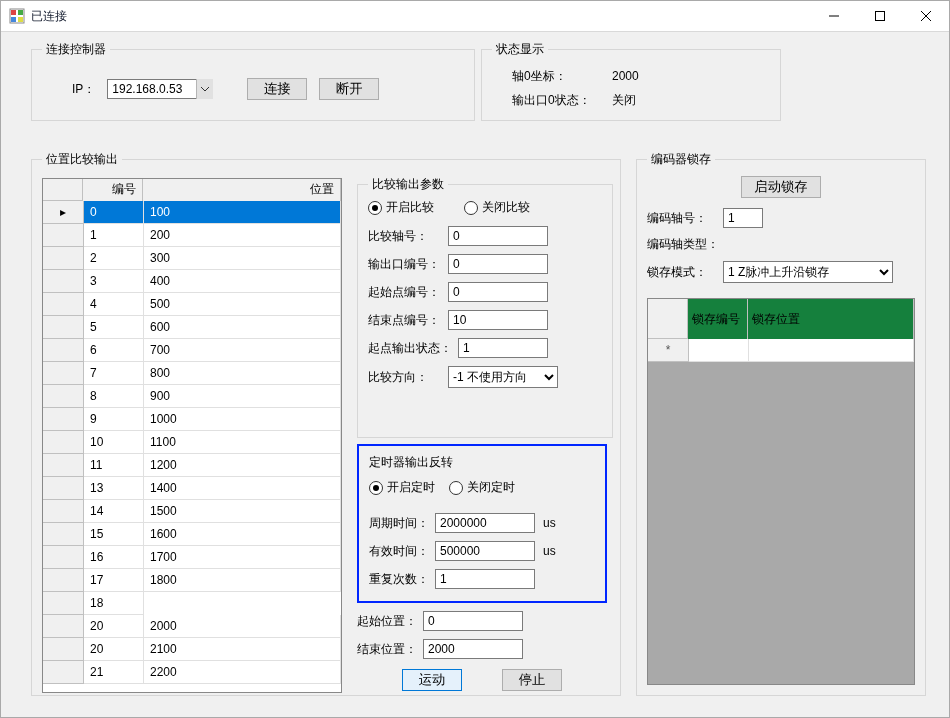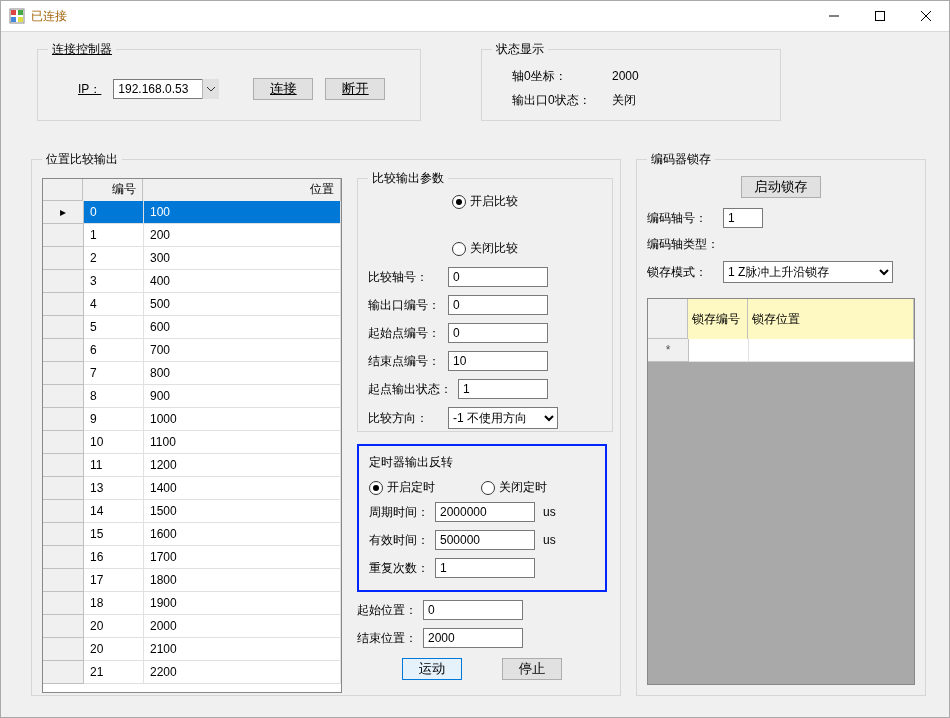--- a/index.html
+++ b/index.html
@@ -1,19 +1,19 @@
 <!DOCTYPE html>
 <html><head>
 <meta charset="utf-8">
 <style>
   html,body{margin:0;padding:0;font-family:"Microsoft YaHei","Segoe UI",Arial,sans-serif;font-size:12px;background:#f0f0f0;color:#000;}
   .window{width:950px;height:718px;background:#f0f0f0;border:1px solid #a9a9a9;box-sizing:border-box;position:relative;}
   .titlebar{height:30px;background:#fff;display:flex;align-items:center;border-bottom:1px solid #d9d9d9;}
   .titlebar .app-icon{width:16px;height:16px;margin:0 6px 0 8px;display:inline-flex;align-items:center;justify-content:center;}
-  .title-text{flex:0 0 auto;color:#a16207;}
+  .title-text{flex:0 0 auto;color:#0f172a;}
   .titlebar .spacer{flex:1;}
   .win-btn{width:46px;height:30px;display:flex;align-items:center;justify-content:center;color:#333;}
   .body-area{position:absolute;top:30px;left:0;right:0;bottom:0;}
   fieldset{border:1px solid #d6d6d6;margin:0;padding:6px 10px 10px 10px;box-sizing:border-box;position:absolute;}
   legend{padding:0 4px;color:#000;}
   .lbl{display:inline-block;}
   .btn{background:#e1e1e1;border:1px solid #adadad;height:22px;min-width:60px;padding:0 10px;text-align:center;line-height:20px;box-sizing:border-box;}
   input[type=text]{height:20px;border:1px solid #7a7a7a;background:#fff;padding:0 4px;box-sizing:border-box;font-family:inherit;font-size:12px;}
   select{height:22px;border:1px solid #7a7a7a;background:#fff;font-family:inherit;font-size:12px;box-sizing:border-box;}
   .combo{position:relative;display:inline-block;border-radius:7px;}
@@ -31,21 +31,21 @@
   .grid .ghdr .ghc{border-right:1px solid #c0c0c0;padding:2px 6px;box-sizing:border-box;line-height:16px;text-align:right;}
   .grid .gbody{overflow-y:scroll;position:absolute;top:22px;left:0;right:0;bottom:0;}
   .grid .gr{display:flex;height:23px;}
   .grid .gc{border-right:1px solid #e0e0e0;border-bottom:1px solid #e0e0e0;padding:2px 6px;box-sizing:border-box;line-height:18px;background:#fff;}
   .grid .rowhdr{width:40px;background:#f0f0f0;border-right:1px solid #c0c0c0;border-bottom:1px solid #c0c0c0;display:flex;align-items:center;justify-content:center;color:#555;}
   .grid .c-id{width:60px;}
   .grid .c-pos{flex:1;}
   .grid .sel .gc{background:#0078d7;color:#fff;}
   
   .grid2{border:1px solid #888;background:#a9a9a9;position:absolute;overflow:hidden;box-sizing:border-box;}
-  .grid2 .ghdr{display:flex;background:#fef9c3;border-bottom:1px solid #c0c0c0;height:40px;}
+  .grid2 .ghdr{display:flex;background:#15803d;border-bottom:1px solid #c0c0c0;height:40px;}
   .grid2 .ghdr .ghc{border-right:1px solid #c0c0c0;padding:2px 4px;box-sizing:border-box;display:flex;align-items:center;}
   .grid2 .gbody2{overflow-y:scroll;position:absolute;top:40px;left:0;right:0;bottom:0;}
   .grid2 .gr{display:flex;height:23px;background:#fff;}
   .grid2 .gc{border-right:1px solid #e0e0e0;border-bottom:1px solid #e0e0e0;padding:2px 6px;box-sizing:border-box;line-height:18px;background:#fff;}
   .grid2 .rowhdr{width:40px;background:#f0f0f0;border-right:1px solid #c0c0c0;border-bottom:1px solid #c0c0c0;display:flex;align-items:center;justify-content:center;color:#555;}
   .grid2 .c-a{width:60px;}
   .grid2 .c-b{flex:1;}
   .timer-box{border:2px solid #0026ff;padding:8px 10px 4px 10px;margin:4px 0 8px 0;}
   svg{display:block;}
 </style>
@@ -79,21 +79,21 @@
     <div class="win-btn close-btn">
         <svg width="10" height="10">
           <line x1="0" y1="0" x2="10" y2="10" stroke="#000" stroke-width="1"></line>
           <line x1="10" y1="0" x2="0" y2="10" stroke="#000" stroke-width="1"></line>
         </svg>
       </div>
   </div>
 
   <div class="body-area">
 
-    <fieldset style="left:36px;top:10px;width:384px;height:80px;text-decoration:underline;">
+    <fieldset style="left:30px;top:10px;width:444px;height:80px;">
       <legend>连接控制器</legend>
       <div style="display:flex;align-items:center;gap:12px;margin-top:14px;margin-left:30px;">
         <span class="lbl">IP：</span>
         <span class="combo">
           <input type="text" style="width: 106px;" value="192.168.0.53">
           <span class="chev">
               <svg width="8" height="5">
                 <polyline points="0,0 4,4 8,0" fill="none" stroke="#333"></polyline>
               </svg>
             </span>
@@ -209,43 +209,42 @@
               <div class="gc c-pos">1700</div>
             </div>
             <div class="gr">
               <div class="rowhdr"></div>
               <div class="gc c-id">17</div>
               <div class="gc c-pos">1800</div>
             </div>
             <div class="gr">
               <div class="rowhdr"></div>
               <div class="gc c-id">18</div>
-              <div class="gc c-pos">1900</div>
             </div>
             <div class="gr">
               <div class="rowhdr"></div>
               <div class="gc c-id">20</div>
               <div class="gc c-pos">2000</div>
             </div>
             <div class="gr">
               <div class="rowhdr"></div>
               <div class="gc c-id">20</div>
               <div class="gc c-pos">2100</div>
             </div>
             <div class="gr">
               <div class="rowhdr"></div>
               <div class="gc c-id">21</div>
               <div class="gc c-pos">2200</div>
             </div>
           </div>
       </div>
 
-      <fieldset style="left:325px;top:2px;width:256px;height:262px;position:absolute;">
+      <fieldset style="left:325px;top:8px;width:256px;height:262px;position:absolute;">
         <legend>比较输出参数</legend>
-        <div class="row" style="gap:30px;margin-bottom:10px;flex-direction:column;">
+        <div class="row" style="gap:30px;margin-bottom:10px;">
           <span class="radio on">
               <span class="r"></span>
               <span>开启比较</span>
             </span>
           <span class="radio">
               <span class="r"></span>
               <span>关闭比较</span>
             </span>
         </div>
         <div class="row">
@@ -270,21 +269,21 @@
           </div>
         <div class="row">
             <span class="lbl">比较方向：</span>
           <select style="width:110px;"><option>-1 不使用方向</option></select>
         </div>
       </fieldset>
 
       <div style="position:absolute;left:325px;top:272px;width:250px;">
         <div class="timer-box">
           <div style="margin-bottom:8px;">定时器输出反转</div>
-          <div class="row" style="gap:46px;margin-bottom:6px;">
+          <div class="row" style="gap:14px;margin-bottom:17px;">
             <span class="radio on">
                 <span class="r"></span>
                 <span>开启定时</span>
               </span>
             <span class="radio">
                 <span class="r"></span>
                 <span>关闭定时</span>
               </span>
           </div>
           <div class="row">

